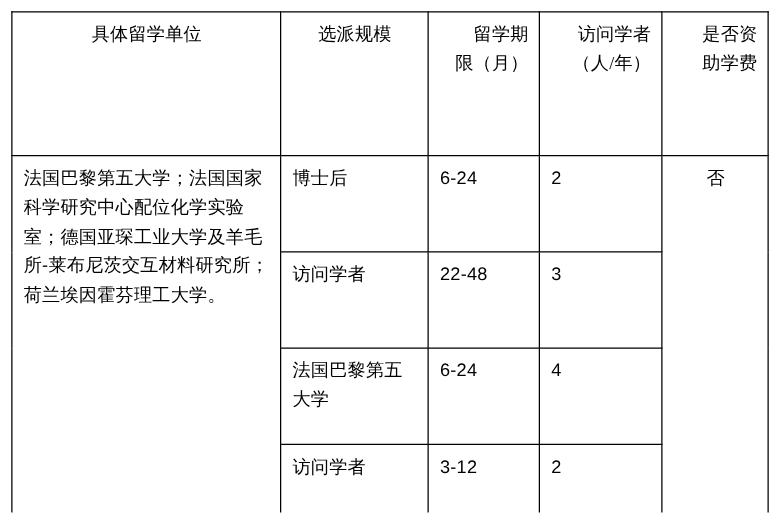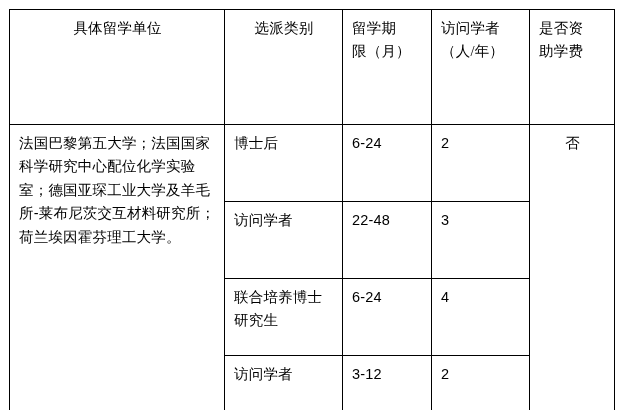--- a/index.html
+++ b/index.html
@@ -43,21 +43,21 @@
     vertical-align: middle;
     padding-left: 6px;
     padding-right: 6px;
   }
   td.hdr .hdr-inner {
     display: block;
     text-align: center;
     font-family: Liberation Serif, serif;
   }
   td.hdr.wrap-left .hdr-inner {
-    text-align: left;
+    text-align: right;
   }
   
   col.c0 { width: 215px; }
   col.c1 { width: 118px; }
   col.c2 { width: 89px; }
   col.c3 { width: 98px; }
   col.c4 { width: 85px; }
 
   td.unit-cell {
     vertical-align: top;
@@ -95,21 +95,21 @@
     </colgroup>
     <tbody>
       <tr>
         <td class="hdr">
           <span class="hdr-inner">
               <span class="hdr-line">具体留学单位</span>
             </span>
         </td>
         <td class="hdr">
           <span class="hdr-inner">
-              <span class="hdr-line">选派类别</span>
+              <span class="hdr-line">选派规模</span>
             </span>
         </td>
         <td class="hdr wrap-left">
           <span class="hdr-inner">
             <span class="hdr-line">留学期</span>
             <span class="hdr-line">限（月）</span>
           </span>
         </td>
         <td class="hdr wrap-left">
           <span class="hdr-inner">
@@ -131,21 +131,21 @@
         <td class="num-cell">6-24</td>
         <td class="num-cell">2</td>
         <td class="fund-cell" rowspan="4">否</td>
       </tr>
       <tr>
         <td class="cat-cell">访问学者</td>
         <td class="num-cell">22-48</td>
         <td class="num-cell">3</td>
       </tr>
       <tr>
-        <td class="cat-cell">联合培养博士研究生</td>
+        <td class="cat-cell">法国巴黎第五大学</td>
         <td class="num-cell">6-24</td>
         <td class="num-cell">4</td>
       </tr>
       <tr>
         <td class="cat-cell">访问学者</td>
         <td class="num-cell">3-12</td>
         <td class="num-cell">2</td>
       </tr>
     </tbody>
   </table>

